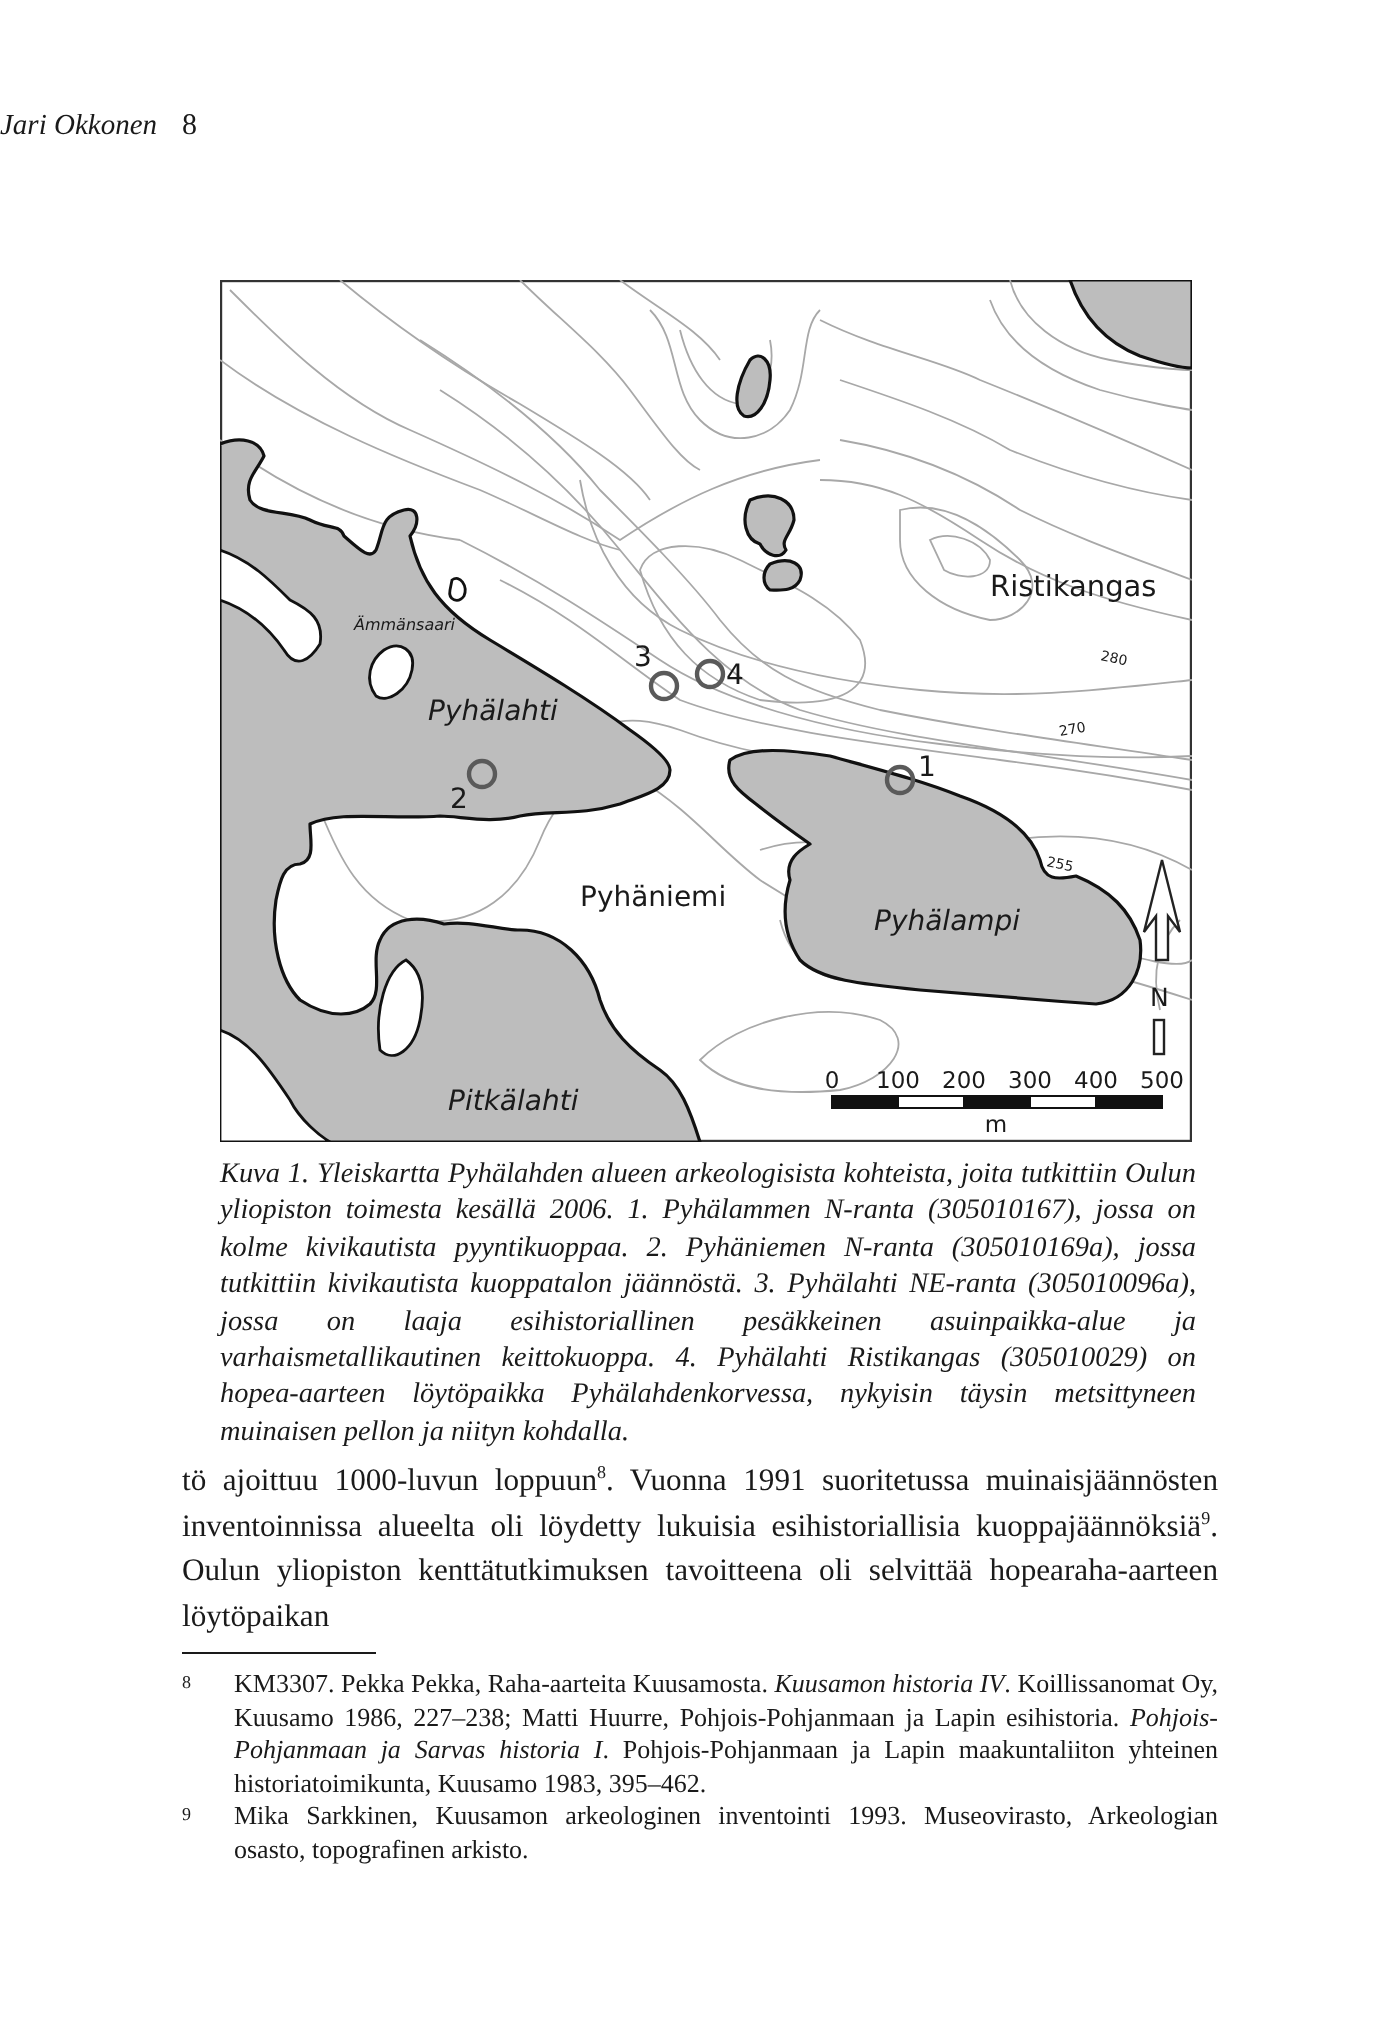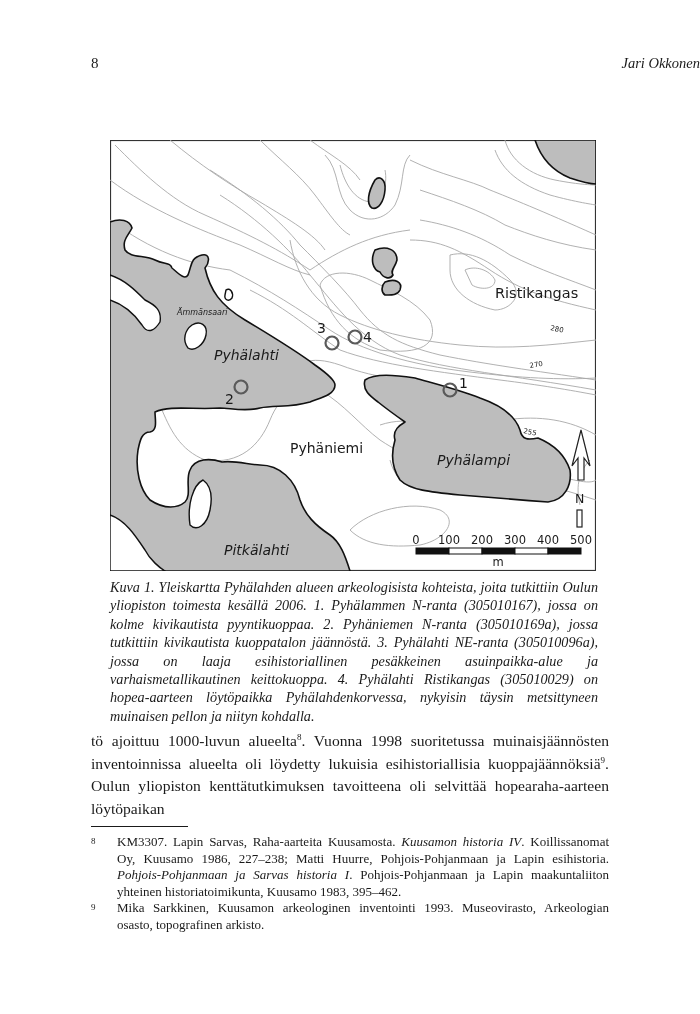--- a/index.html
+++ b/index.html
@@ -1,19 +1,19 @@
 <!DOCTYPE html>
 <html><head>
   <meta charset="utf-8">
   <style>
     html, body { margin: 0; padding: 0; background: #ffffff; }
     body { width: 700px; height: 1014px; position: relative; overflow: hidden;
            font-family: "Liberation Serif", "DejaVu Serif", serif; color: #1a1a1a; }
     .page-number { position: absolute; left: 91px; top: 55px; font-size: 15px; }
-    .running-head { position: absolute; left: 0; width: 700px; top: 55px; text-align: right;
+    .running-head { position: absolute; left: 0; width: 700px; top: 55px; text-align: left;
                     font-style: italic; font-size: 14.5px; }
     .map { position: absolute; left: 110px; top: 140px; width: 486px; height: 431px; }
     .map svg { display: block; }
     .map-label { font-family: "DejaVu Sans", "Liberation Sans", sans-serif; fill: #1a1a1a; }
     .caption { position: absolute; left: 110px; top: 578px; width: 488px;
                font-style: italic; font-size: 14.2px; line-height: 18.4px; text-align: justify; }
     .body-text { position: absolute; left: 91px; top: 730px; width: 518px;
                  font-size: 15.6px; line-height: 22.5px; text-align: justify; }
     .body-text p { margin: 0; }
     sup { font-size: 9px; line-height: 0; vertical-align: super; }
@@ -128,27 +128,27 @@
       <text class="map-label" x="438" y="404">400</text>
       <text class="map-label" x="471" y="404">500</text>
       <text class="map-label" x="388" y="426">m</text>
     </g>
   </svg>
 </div>
 
 <div class="caption">Kuva 1. Yleiskartta Pyhälahden alueen arkeologisista kohteista, joita tutkittiin Oulun yliopiston toimesta kesällä 2006. 1. Pyhälammen N-ranta (305010167), jossa on kolme kivikautista pyyntikuoppaa. 2. Pyhäniemen N-ranta (305010169a), jossa tutkittiin kivikautista kuoppatalon jäännöstä. 3. Pyhälahti NE-ranta (305010096a), jossa on laaja esihistoriallinen pesäkkeinen asuinpaikka-alue ja varhaismetallikautinen keittokuoppa. 4. Pyhälahti Ristikangas (305010029) on hopea-aarteen löytöpaikka Pyhälahdenkorvessa, nykyisin täysin metsittyneen muinaisen pellon ja niityn kohdalla.</div>
 
 <div class="body-text">
-  <p><span>tö ajoittuu 1000-luvun alueelta</span><sup>8</sup><span>. Vuonna 1998 suoritetussa muinaisjäännösten inventoinnissa alueelta oli löydetty lukuisia esihistoriallisia kuoppajäännöksiä</span><sup>9</sup><span>. Oulun yliopiston kenttätutkimuksen tavoitteena oli selvittää hopearaha-aarteen löytöpaikan</span></p>
+  <p><span>tö ajoittuu 1000-luvun loppuun</span><sup>8</sup><span>. Vuonna 1991 suoritetussa muinaisjäännösten inventoinnissa alueelta oli löydetty lukuisia esihistoriallisia kuoppajäännöksiä</span><sup>9</sup><span>. Oulun yliopiston kenttätutkimuksen tavoitteena oli selvittää hopearaha-aarteen löytöpaikan</span></p>
 </div>
 
 <div class="fn-rule"></div>
 
 <div class="footnotes">
   <div class="fn">
     <span class="fn-num">8</span>
-    <span>KM3307. Lapin Sarvas, Raha-aarteita Kuusamosta. </span><i>Kuusamon historia IV</i><span>. Koillissanomat Oy, Kuusamo 1986, 227–238; Matti Huurre, Pohjois-Pohjanmaan ja Lapin esihistoria. </span><i>Pohjois-Pohjanmaan ja Sarvas historia I</i><span>. Pohjois-Pohjanmaan ja Lapin maakuntaliiton yhteinen historiatoimikunta, Kuusamo 1983, 395–462.</span>
+    <span>KM3307. Pekka Pekka, Raha-aarteita Kuusamosta. </span><i>Kuusamon historia IV</i><span>. Koillissanomat Oy, Kuusamo 1986, 227–238; Matti Huurre, Pohjois-Pohjanmaan ja Lapin esihistoria. </span><i>Pohjois-Pohjanmaan ja Sarvas historia I</i><span>. Pohjois-Pohjanmaan ja Lapin maakuntaliiton yhteinen historiatoimikunta, Kuusamo 1983, 395–462.</span>
   </div>
   <div class="fn">
     <span class="fn-num">9</span>
     <span>Mika Sarkkinen, Kuusamon arkeologinen inventointi 1993. Museovirasto, Arkeologian osasto, topografinen arkisto.</span>
   </div>
 </div>
 
 </body></html>

